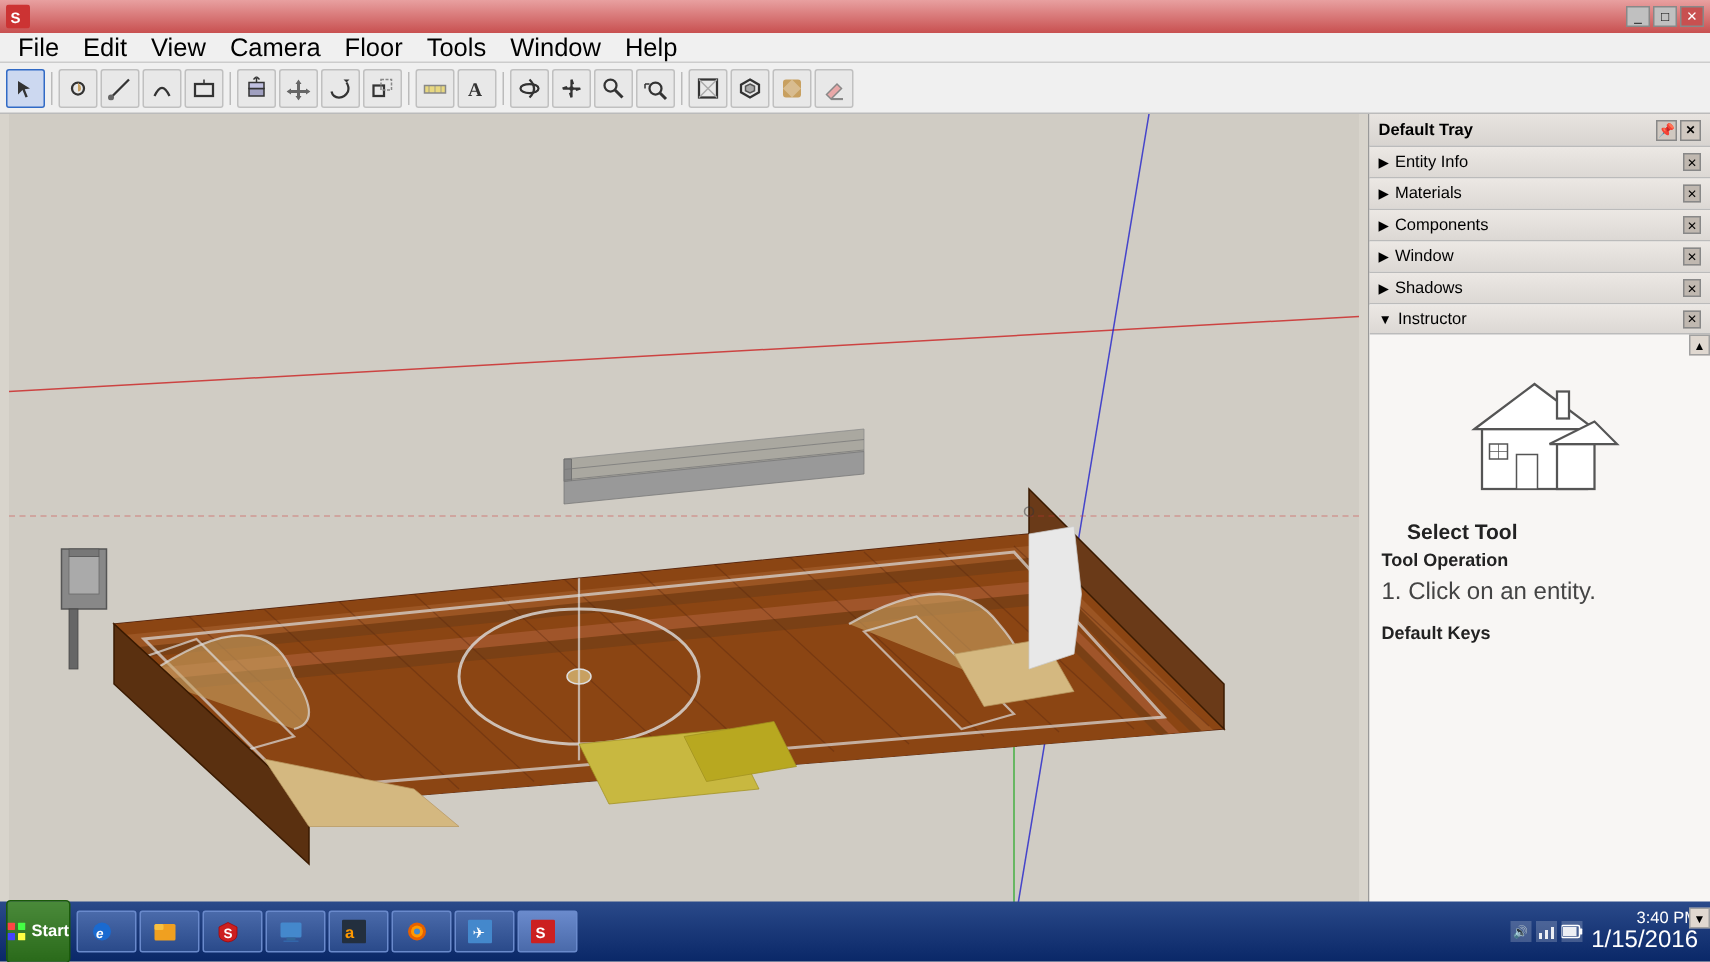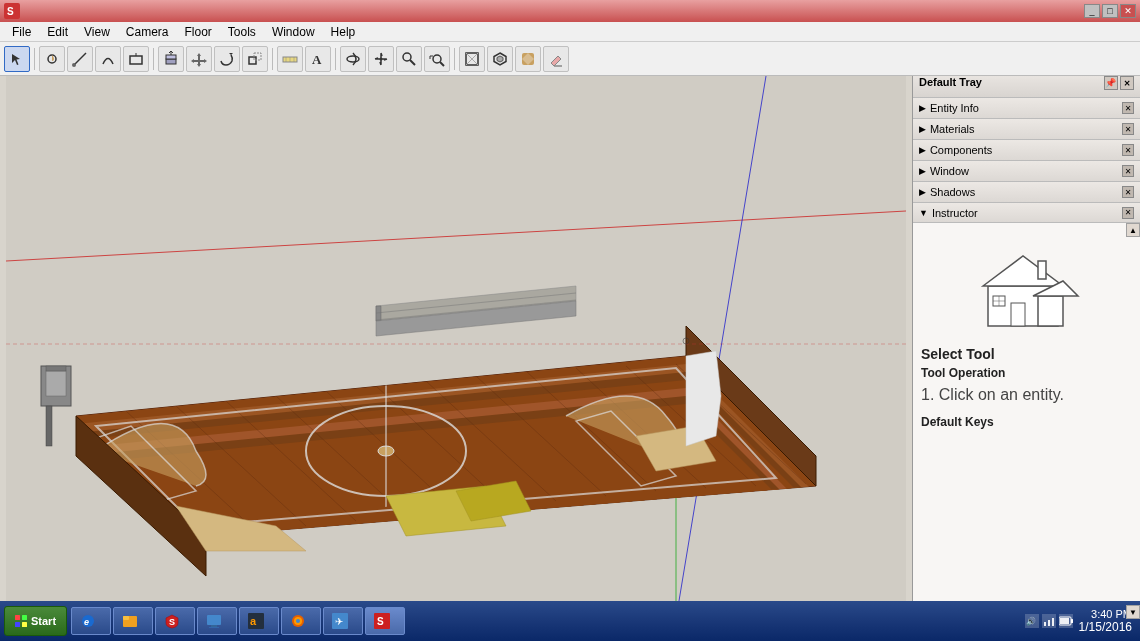--- a/index.html
+++ b/index.html
@@ -28,21 +28,21 @@
     #menu-bar {
       height: 20px;
       background: #f0f0f0;
       display: flex;
       align-items: center;
       padding: 0 4px;
       border-bottom: 1px solid #ccc;
     }
     .menu-item {
       padding: 2px 8px;
-      font-size: 12px;
+      font-size: 17px;
       cursor: pointer;
       color: #000;
     }
 
     
     #toolbar {
       height: 34px;
       background: #f0f0f0;
       border-bottom: 1px solid #bbb;
       display: flex;
@@ -84,20 +84,21 @@
       display: flex;
       flex-direction: column;
     }
 
     
     #tray-header {
       height: 22px;
       background: linear-gradient(to bottom, #e8e4e0, #d8d4d0);
       border-bottom: 1px solid #bbb;
       display: flex;
+      align-items: center;
       justify-content: space-between;
       padding: 0 6px;
       font-size: 11px;
       font-weight: bold;
     }
     #tray-header .tray-controls { display: flex; gap: 2px; }
     #tray-header .tray-btn { width: 14px; height: 14px; background: #d0c8c0; border: 1px solid #888; font-size: 9px; display: flex; align-items: center; justify-content: center; cursor: pointer; }
 
     
     .panel-section {
@@ -140,20 +141,21 @@
       justify-content: center;
       align-items: center;
       padding: 10px 0 15px 0;
     }
 
     .instructor-title {
       font-size: 14px;
       font-weight: bold;
       color: #222;
       margin-bottom: 4px;
+      margin-left: 17px;
     }
     .instructor-subtitle {
       font-size: 11px;
       color: #444;
       margin-bottom: 10px;
       line-height: 1.4;
     }
     .instructor-section-title {
       font-size: 12px;
       font-weight: bold;
@@ -200,22 +202,22 @@
       height: 40px;
       background: linear-gradient(to bottom, #2a4a8a 0%, #1a3878 50%, #0a2868 100%);
       display: flex;
       align-items: center;
       padding: 0 4px;
       position: fixed;
       bottom: 0;
       width: 1140px;
     }
     .start-btn {
-      height: 30px;
-      padding: 0 10px;
+      height: 42px;
+      padding: 0 0;
       background: linear-gradient(to bottom, #4a8a3a, #2a6a1a);
       border: 1px solid #1a5a0a;
       border-radius: 3px;
       color: white;
       font-weight: bold;
       font-size: 11px;
       display: flex; align-items: center; gap: 4px;
       cursor: pointer;
     }
     .taskbar-items { display: flex; gap: 2px; margin-left: 4px; flex: 1; }
@@ -695,16 +697,16 @@
       <div class="sys-icon">
         <svg width="14" height="10" viewBox="0 0 14 10">
             <rect x="0" y="1" width="12" height="8" rx="1" fill="none" stroke="white" stroke-width="1"></rect>
             <rect x="12" y="3" width="2" height="4" rx="0.5" fill="white"></rect>
             <rect x="1" y="2" width="9" height="6" fill="white" opacity="0.9"></rect>
           </svg>
       </div>
     </div>
     <div class="sys-time">
       <div style="color:white;font-size:11px;">3:40 PM</div>
-      <div style="color:white;font-size:12px;">1/15/2016</div>
+      <div style="color:white;font-size:16px;">1/15/2016</div>
     </div>
   </div>
 </div>
 
 </body></html>

